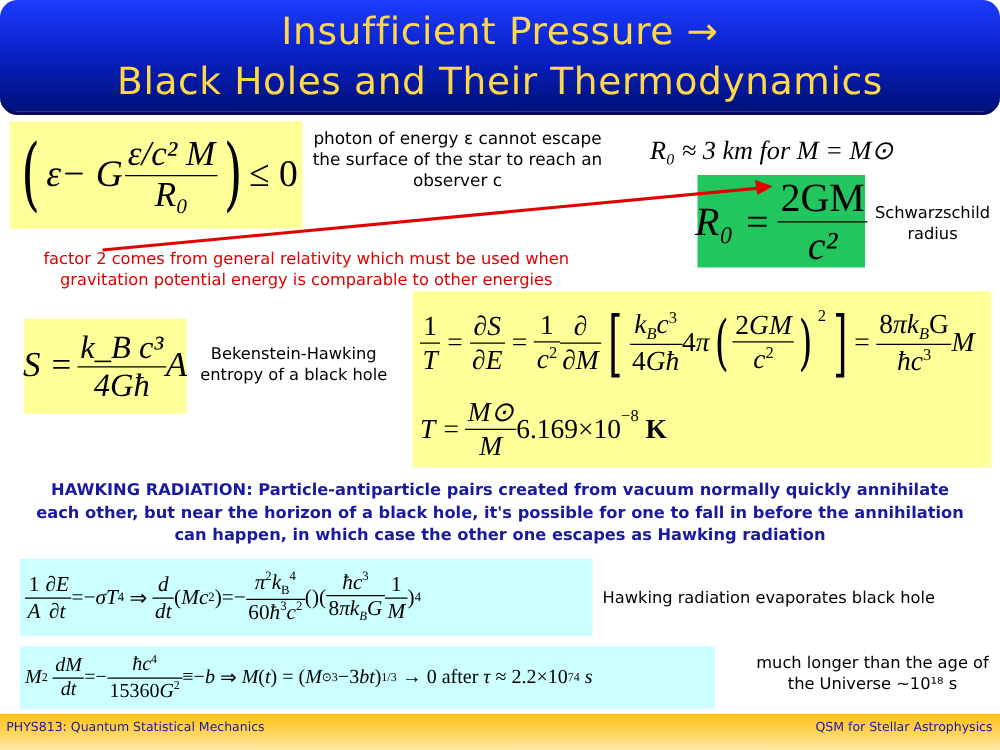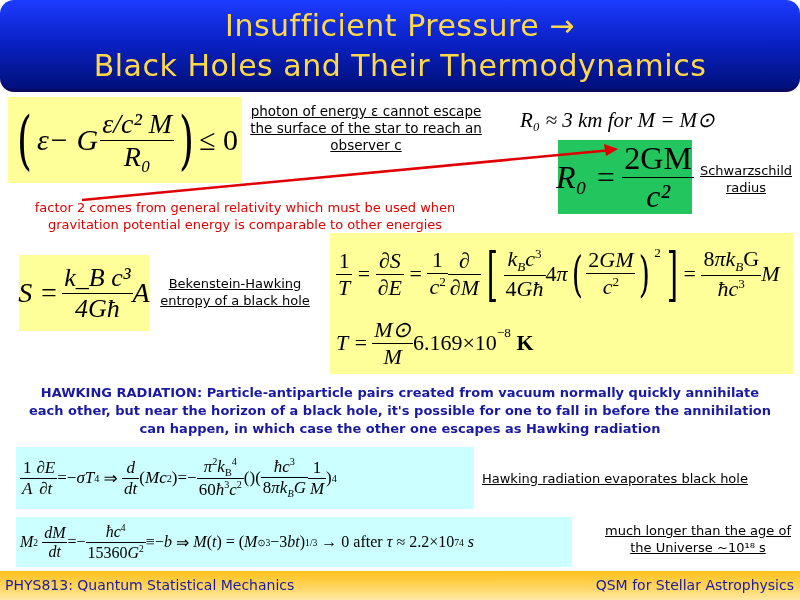--- a/index.html
+++ b/index.html
@@ -14,32 +14,32 @@
     border-bottom: 3px solid #0a0a60;
     border-radius: 14px;
   }
   .title-line { display: block; }
   .abs { position: absolute; }
   .math { font-family: "Liberation Serif", serif; color: #000; white-space: nowrap; }
   .math i { font-style: italic; }
   .yellow-box { background: #ffff99; }
   .pink-box { background: #22c55e; }
   .cyan-box { background: #ccffff; }
-  .note { font-family: "DejaVu Sans", sans-serif; color: #000; font-size: 13px; text-align: center; line-height: 17px; text-decoration: underline; }
+  .note { font-family: "DejaVu Sans", sans-serif; color: #000; font-size: 13px; text-align: center; line-height: 17px; }
   .red-note { font-family: "DejaVu Sans", sans-serif; color: #e00000; font-size: 13px; text-align: center; line-height: 17px; }
   .blue-note { font-family: "DejaVu Sans", sans-serif; color: #1a1aa0; font-size: 13px; text-align: center; line-height: 18px; font-weight: bold; }
   .frac { display: inline-block; vertical-align: middle; text-align: center; }
   .frac > span { display: block; padding: 0 2px; }
   .frac > span.num { border-bottom: 1.5px solid #000; }
   sup { font-size: 60%; vertical-align: super; }
   sub { font-size: 60%; vertical-align: sub; }
   .footer {
     position: absolute; left: 0; top: 571px; width: 800px; height: 29px;
     background: linear-gradient(to bottom, #ffc21a 0%, #ffd766 60%, #ffe9a6 100%);
-    font-family: "DejaVu Sans", sans-serif; font-size: 14px; color: #1a1aa0; padding-left: 12px;
+    font-family: "DejaVu Sans", sans-serif; font-size: 10px; color: #1a1aa0; padding-left: 12px;
   }
   .footer .left { position: absolute; left: 5px; top: 6px; }
   .footer .right { position: absolute; right: 6px; top: 6px; }
   .paren-big { font-size: 64px; font-weight: 100; vertical-align: middle; line-height: 1; font-family: "DejaVu Serif", serif; transform: scaleX(0.6); display: inline-block; }
   .bracket-big { font-size: 58px; vertical-align: middle; line-height: 1; font-family: "DejaVu Serif", serif; transform: scaleX(0.5); display: inline-block; }
 </style>
 </head>
 <body>
 
 <div class="title-bar">

